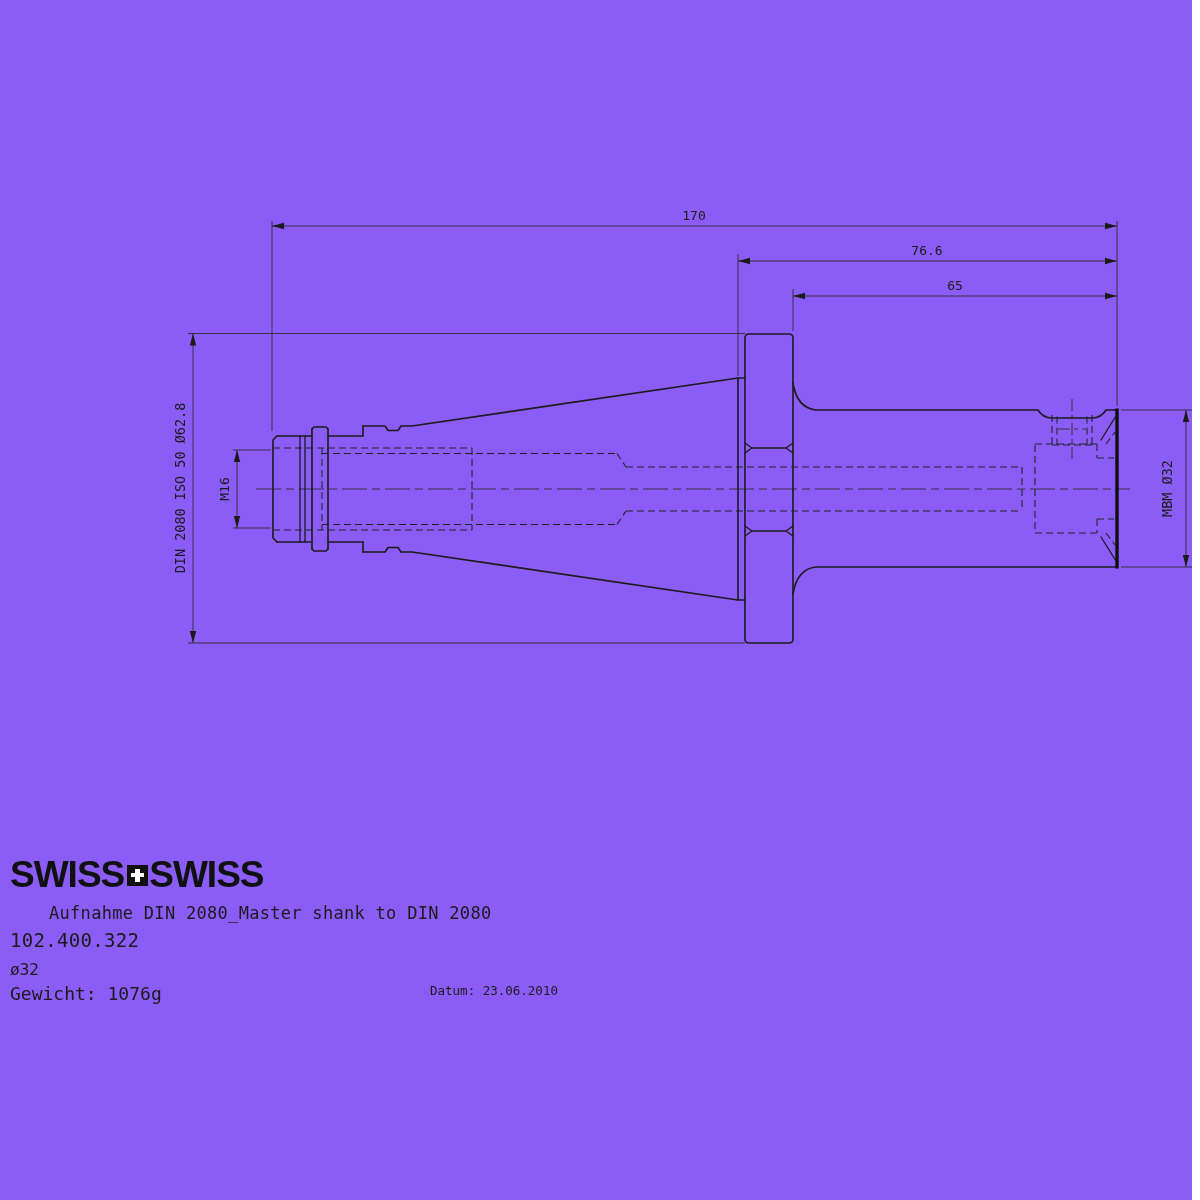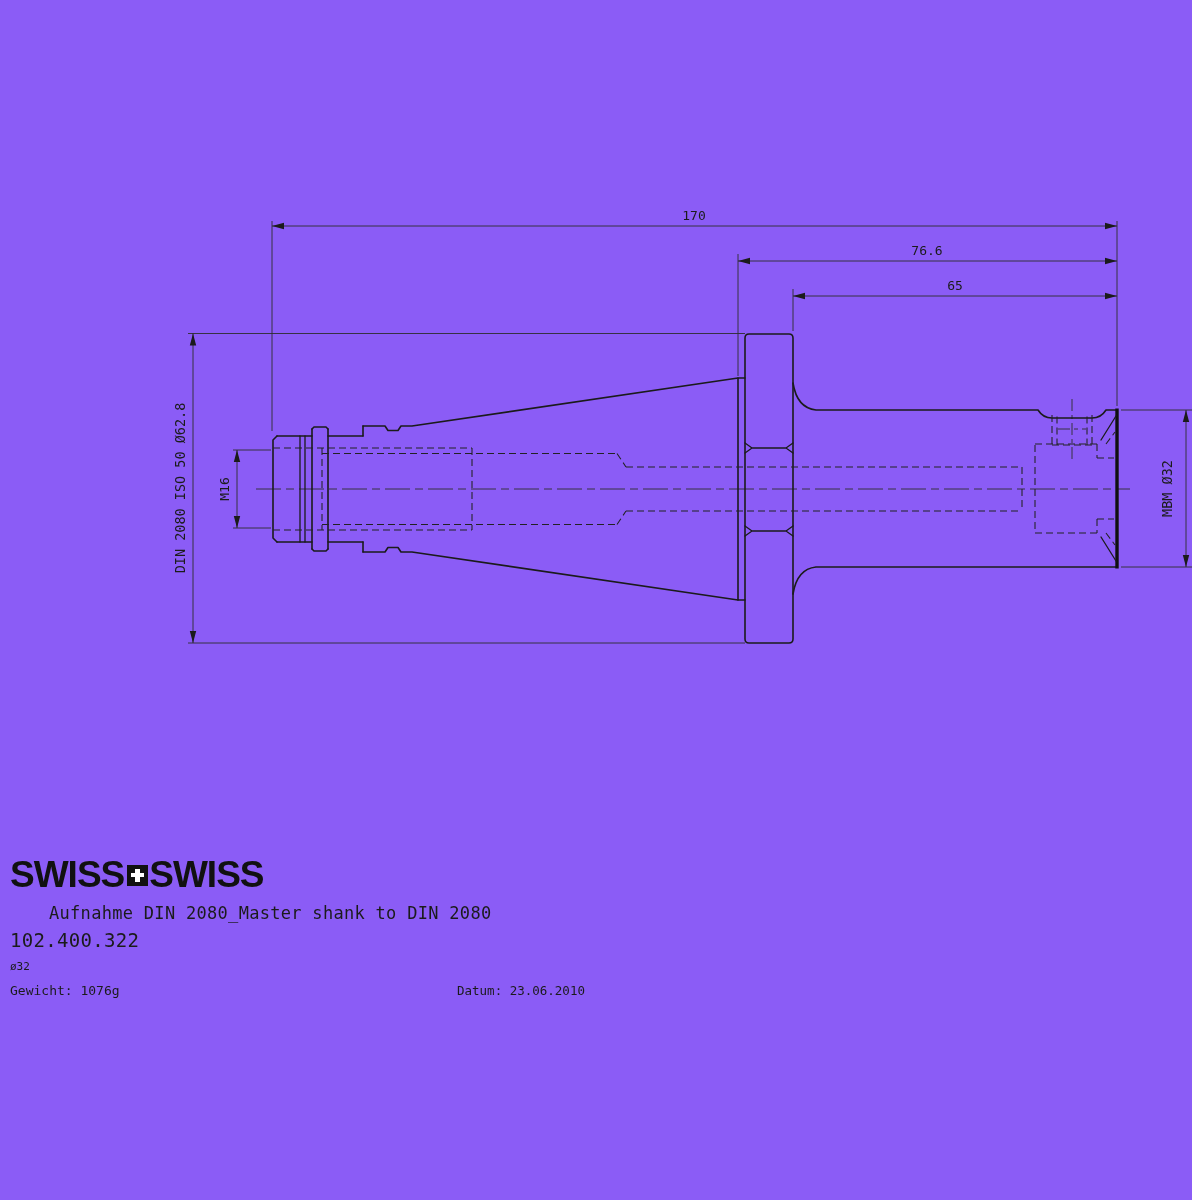--- a/index.html
+++ b/index.html
@@ -33,23 +33,23 @@
   .logo .word { line-height:28px; }
   .cross {
     position:relative; width:21px; height:21px; background:#111;
     margin:0 1px 0 3px; flex:none;
   }
   .cross .bar-h, .cross .bar-v { position:absolute; background:#fff; }
   .cross .bar-h { left:4px; top:8.2px; width:13px; height:4.6px; }
   .cross .bar-v { left:8.2px; top:4px; width:4.6px; height:13px; }
   .f-title  { position:absolute; left:21px; top:903px; font-size:17px; letter-spacing:0.3px; white-space:pre;margin-left:28px; }
   .f-artnum { position:absolute; left:10px; top:929px; font-size:19px; letter-spacing:0.3px; }
-  .f-dia    { position:absolute; left:10px; top:960px; font-size:11px; }
-  .f-weight { position:absolute; left:10px; top:983px; font-size:13px; }
-  .f-date   { position:absolute; left:430px; top:983px; font-size:12.5px;margin-left:27px; }
+  .f-dia    { position:absolute; left:10px; top:960px; font-size:16px; }
+  .f-weight { position:absolute; left:10px; top:983px; font-size:18px; }
+  .f-date   { position:absolute; left:430px; top:983px; font-size:12.5px; }
 </style>
 </head>
 <body>
 
 <div class="page">
 
   <svg width="1200" height="1200" viewBox="0 0 1200 1200">
 
     <g>
       <line class="thin" x1="272" y1="221" x2="272" y2="431"></line>

